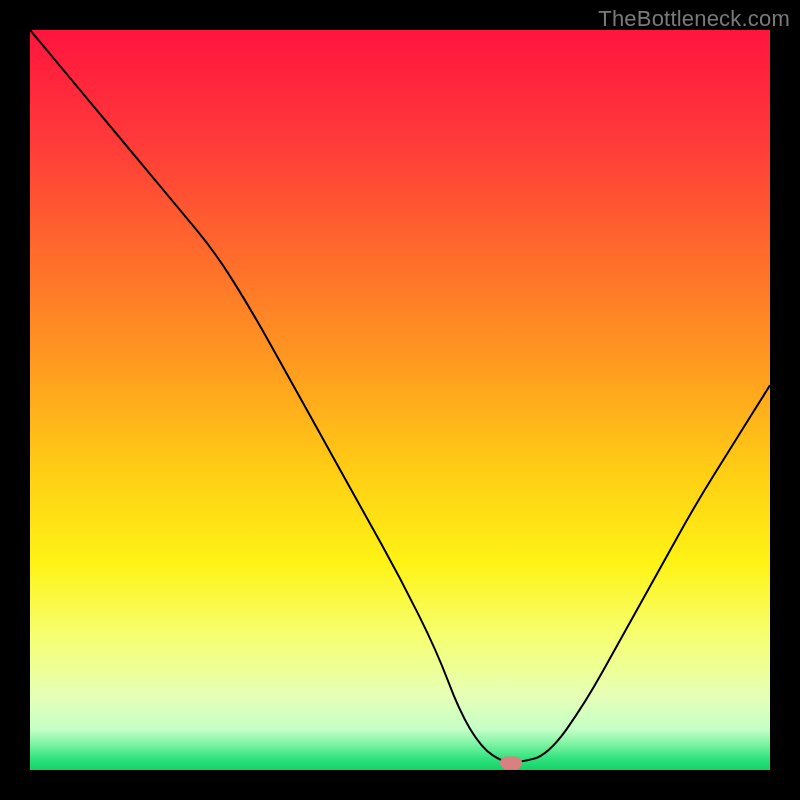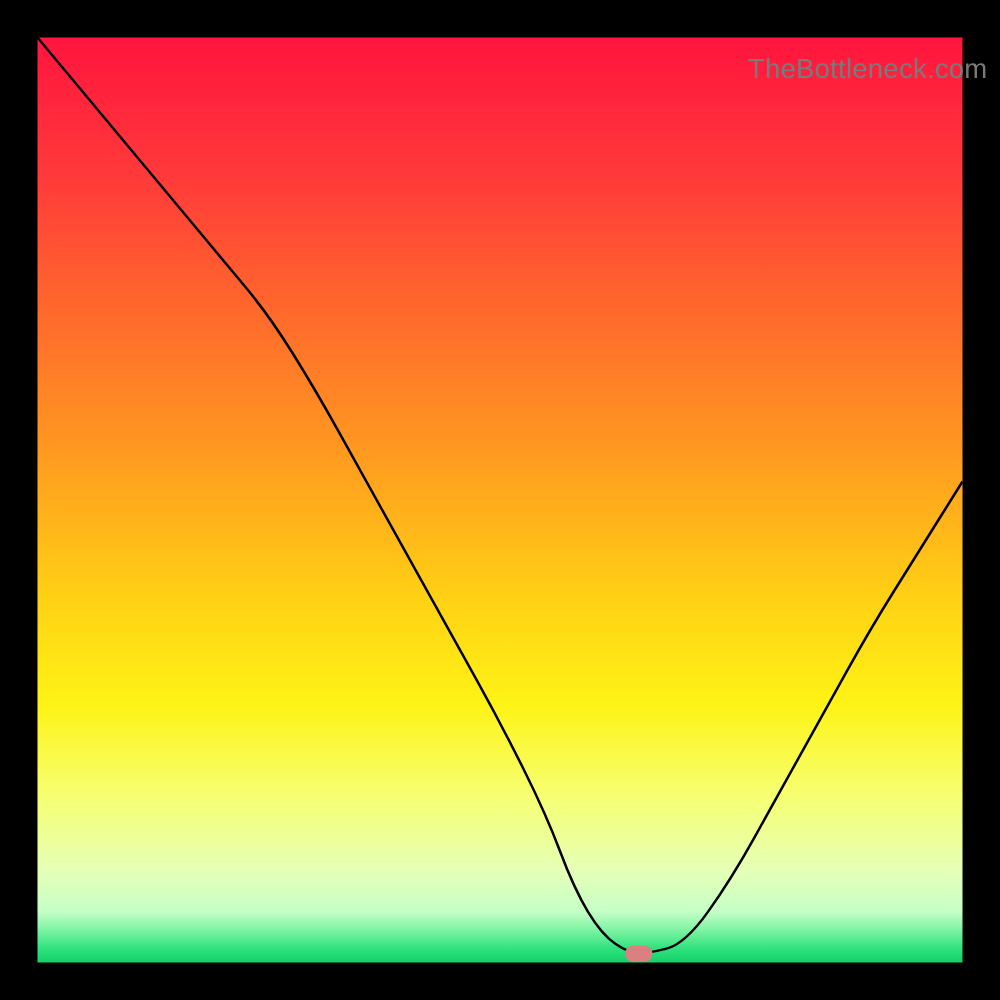--- a/index.html
+++ b/index.html
@@ -27,21 +27,20 @@
   }
   .watermark {
     position: absolute;
     top: 6px;
     right: 10px;
     color: #7a7a7a;
     font-size: 22px;
     font-weight: 500;
     letter-spacing: 0.2px;
     user-select: none;
-    margin-top: 36px;
   }
   svg.curve {
     position: absolute;
     left: 0;
     top: 0;
     width: 740px;
     height: 740px;
     overflow: visible;
   }
   .marker {

